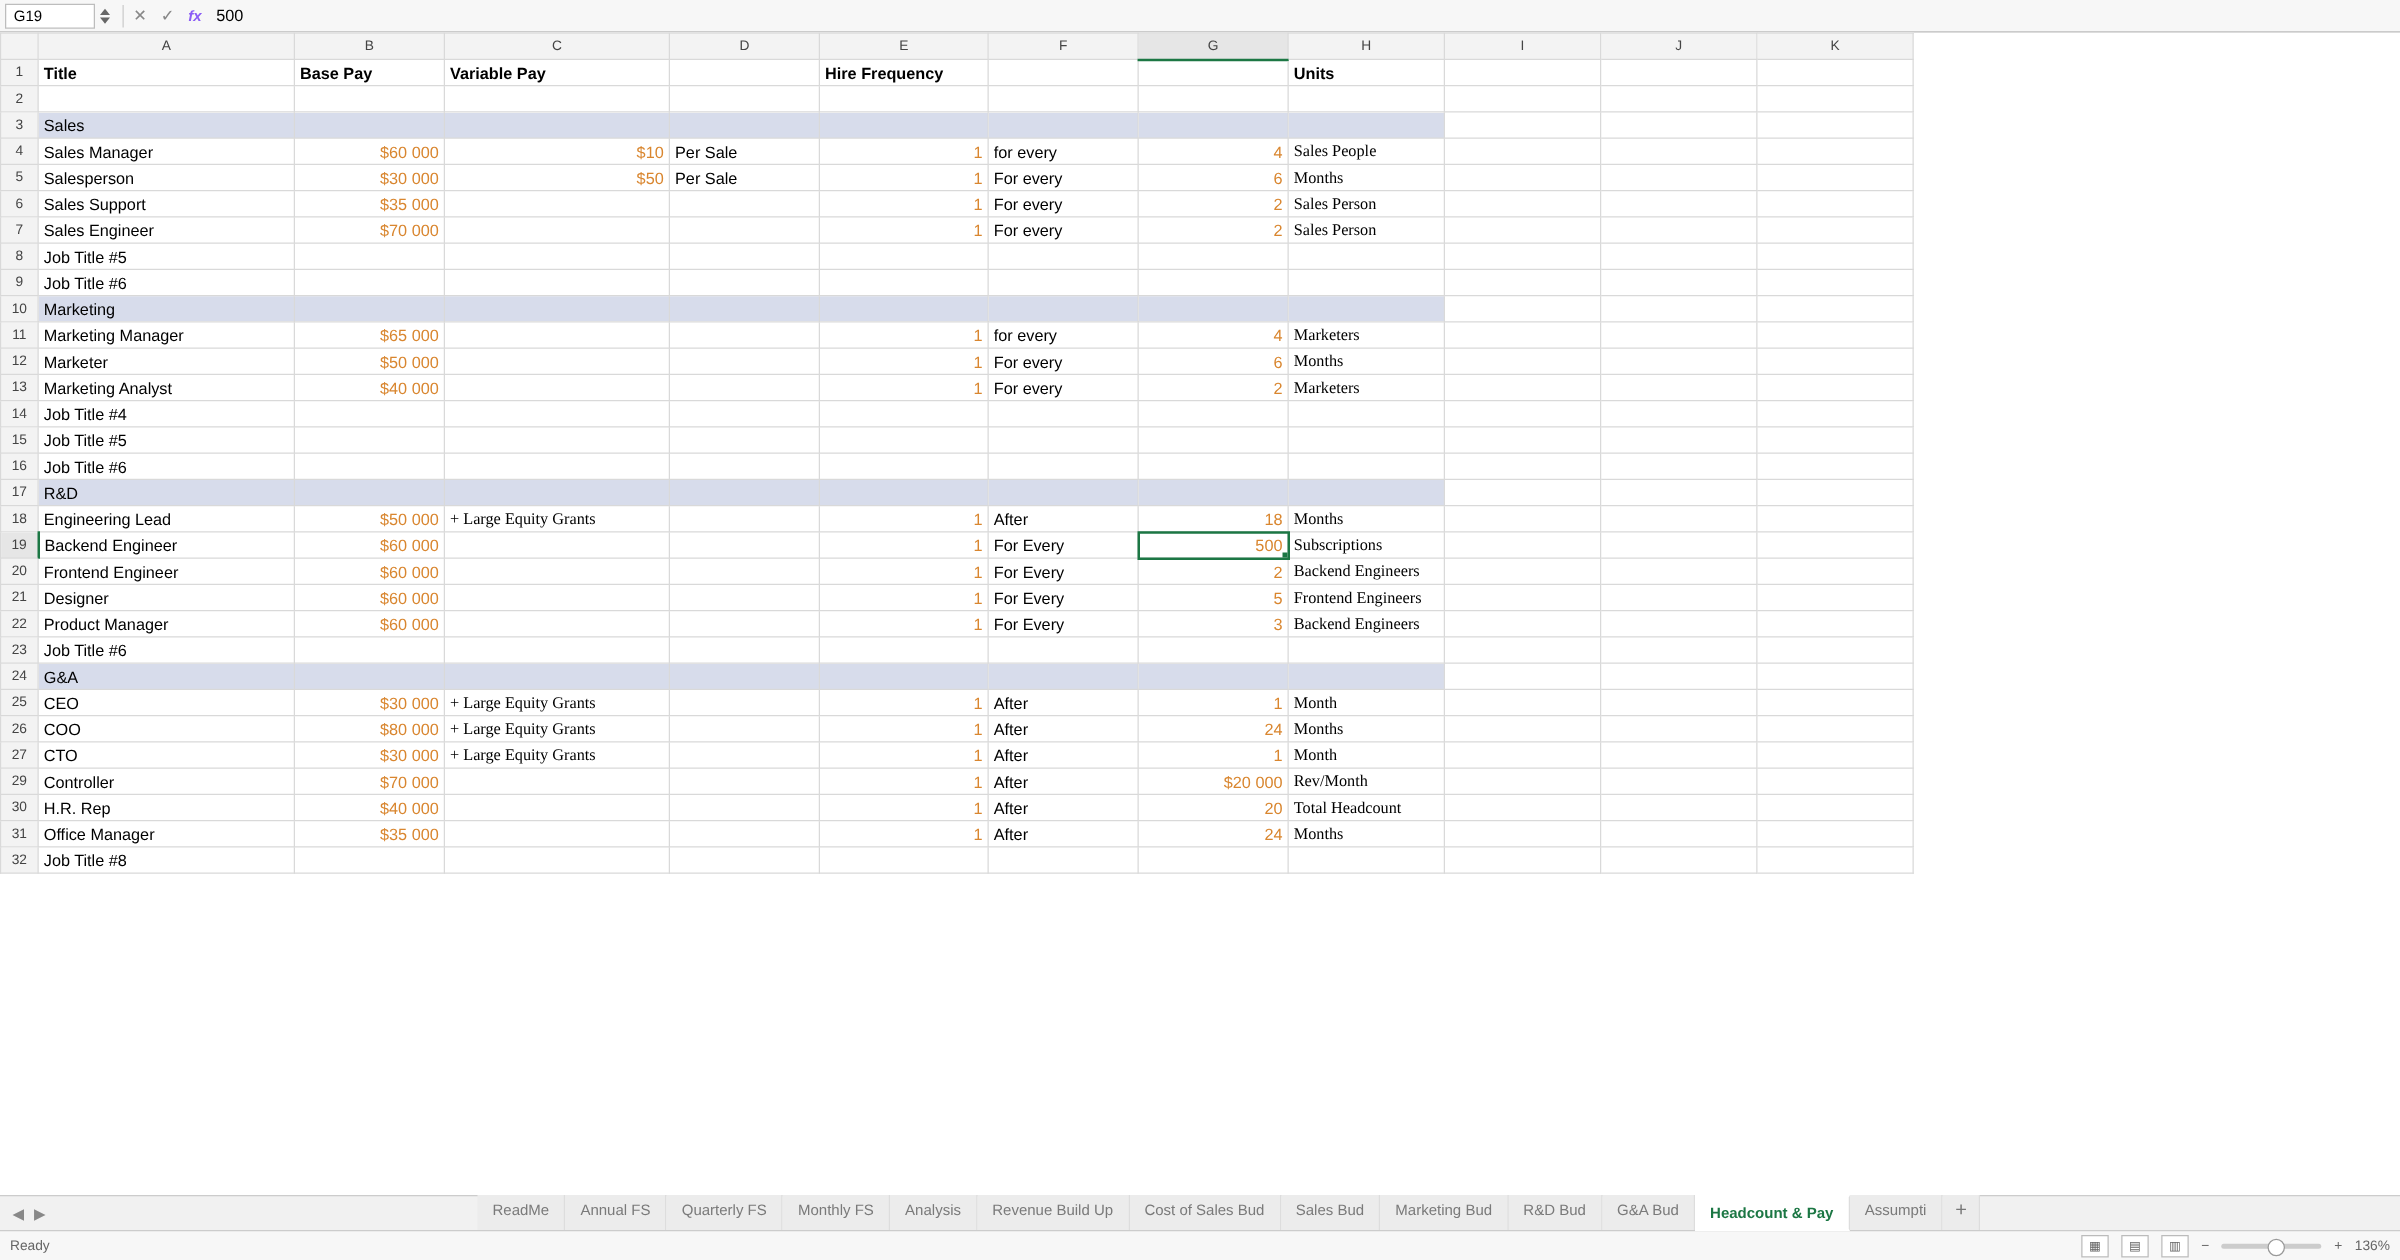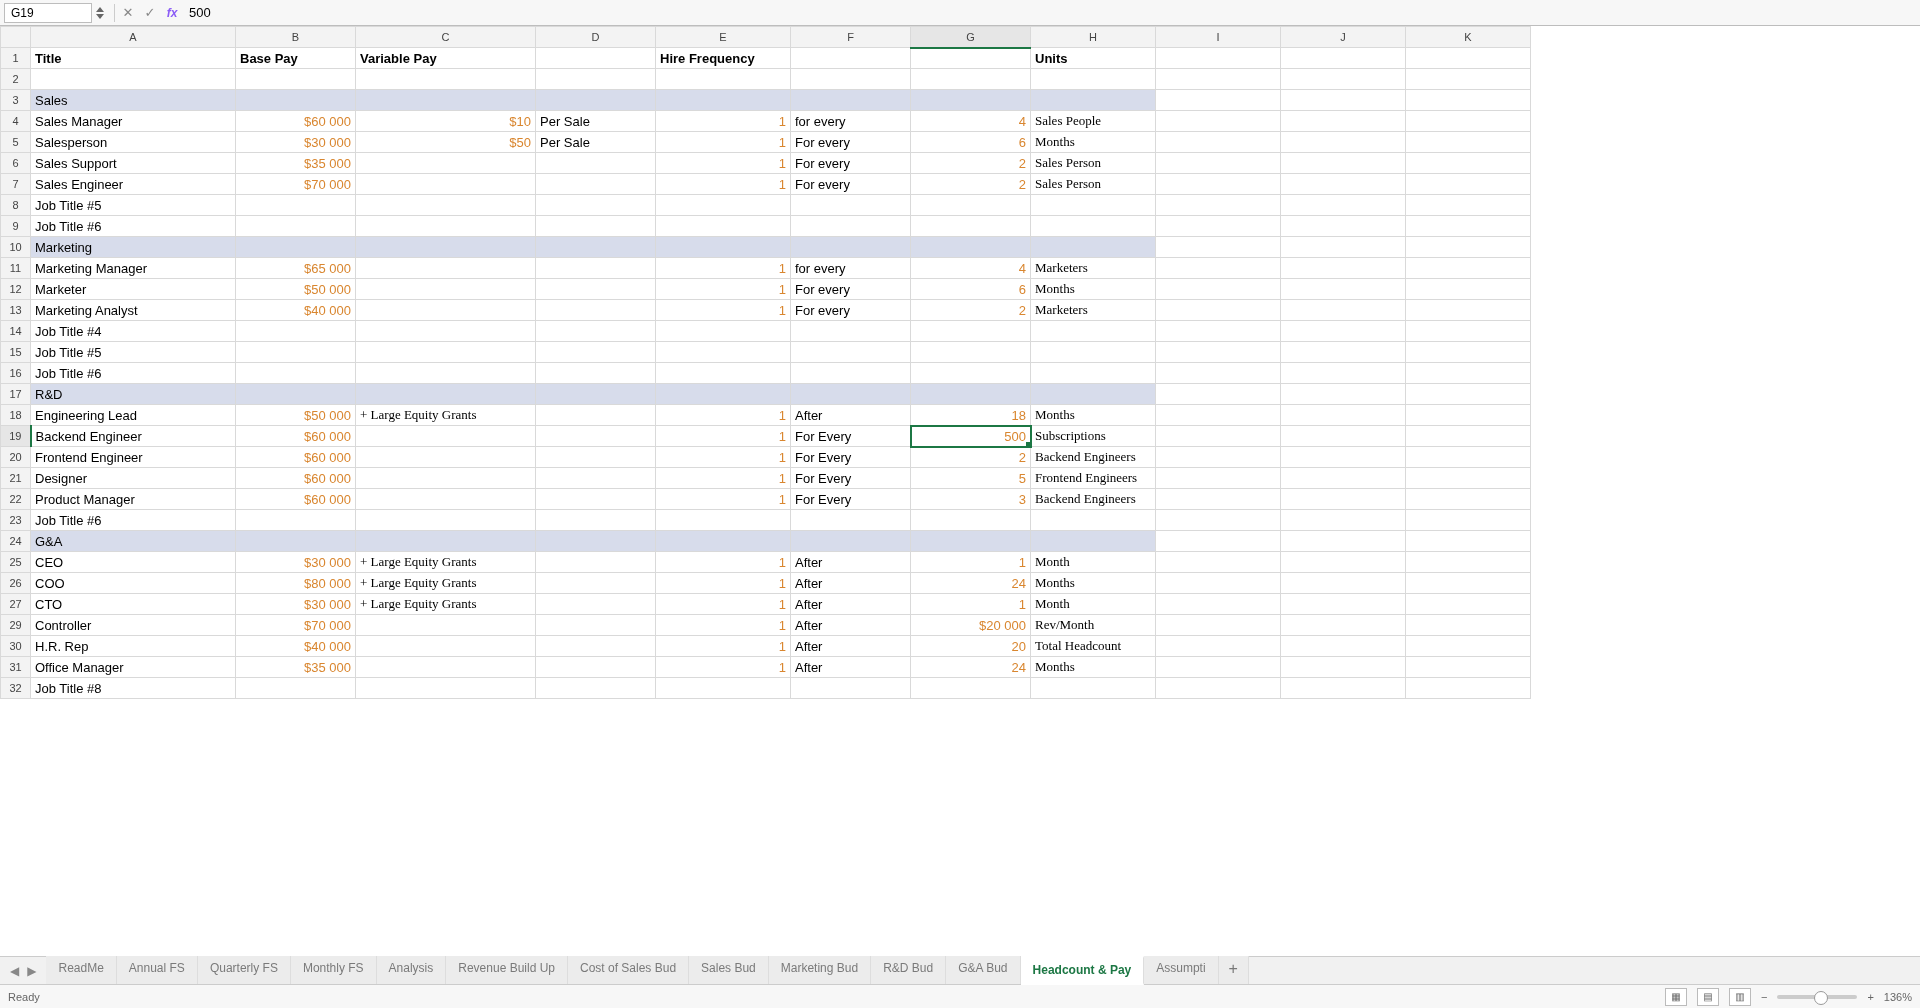--- a/index.html
+++ b/index.html
@@ -1,21 +1,21 @@
 <!DOCTYPE html>
 <html><head>
 <meta charset="utf-8">
 <style>
   * { box-sizing: border-box; margin: 0; padding: 0; }
   html, body { width: 100%; height: 100%; font-family: Arial, Helvetica, sans-serif; font-size: 13px; color: #000; background:#fff; overflow:hidden; }
   body { display:flex; flex-direction:column; }
 
   
   .formula-bar { height: 26px; display:flex; align-items:center; border-bottom:1px solid #bdbdbd; background:#f7f7f7; padding:0 4px; gap:4px; }
-  .name-box { width:88px; height:20px; border:1px solid #bdbdbd; background:#fff; font-size:12px; padding:2px 6px; display:flex; align-items:center; }
+  .name-box { width:72px; height:20px; border:1px solid #bdbdbd; background:#fff; font-size:12px; padding:2px 6px; display:flex; align-items:center; }
   .stepper { width:14px; display:flex; flex-direction:column; justify-content:center; }
   .stepper span { width:0; height:0; border-left:4px solid transparent; border-right:4px solid transparent; margin:1px 0;}
   .tri-up { border-bottom:5px solid #666; }
   .tri-down{ border-top:5px solid #666; }
   .fb-divider { width:1px; height:18px; background:#ccc; }
   .fb-btn { width:18px; height:18px; display:flex; align-items:center; justify-content:center; color:#888; }
   .fb-fx  { font-style:italic; font-weight:bold; font-size:12px; color:#8b5cf6;}
   .fb-input { flex:1 1 auto; height:20px; border:none; background:transparent; font-size:13px; padding:0 4px;}
   .fb-right { width:16px; height:16px; display:flex; align-items:center; justify-content:center; color:#666;}
   .fb-right .tri-down { border-top-color:#666;}
@@ -41,21 +41,21 @@
   td.overflow { overflow:visible;font-family:Liberation Serif, serif; }
 
   
   .cA{width:205px;} .cB{width:120px;} .cC{width:180px;} .cD{width:120px;} .cE{width:135px;}
   .cF{width:120px;} .cG{width:120px;} .cH{width:125px;} .cI{width:125px;} .cJ{width:125px;} .cK{width:125px;}
 
   
   .tabstrip { height:28px; display:flex; align-items:center; border-top:1px solid #ccc; background:#f1f1f1; font-size:12px; color:#666; }
   .tabnav { display:flex; gap:8px; padding:0 10px;}
   .tabnav span{ cursor:pointer; user-select:none; color:#888;}
-  .tabs { display:flex; flex:1 1 auto; overflow:hidden;}
+  .tabs { display:flex; flex:1 1 auto; overflow:hidden;justify-content:center;}
   .tab { padding:5px 12px 6px; border-right:1px solid #ddd; background:#ececec; color:#7a7a7a; white-space:nowrap;}
   .tab.active { background:#fff; color:#1c7744; font-weight:bold; border-top:2px solid #fff; border-bottom:2px solid #fff; position:relative;}
   .tab.add { padding:4px 10px; font-size:16px; color:#777;}
 
   .statusbar { height:24px; display:flex; align-items:center; justify-content:space-between; background:#f7f7f7; border-top:1px solid #ccc; font-size:11px; color:#666; padding:0 8px;}
   .status-right{ display:flex; align-items:center; gap:10px;}
   .viewbtn { width:22px; height:18px; border:1px solid #bbb; background:#fff; display:flex; align-items:center; justify-content:center; font-size:10px;}
   .slider { width:80px; height:4px; background:#ccc; position:relative; border-radius:2px;}
   .slider::after{content:""; position:absolute; left:46%; top:-4px; width:12px; height:12px; background:#fff; border:1px solid #999; border-radius:50%;}
 </style>

